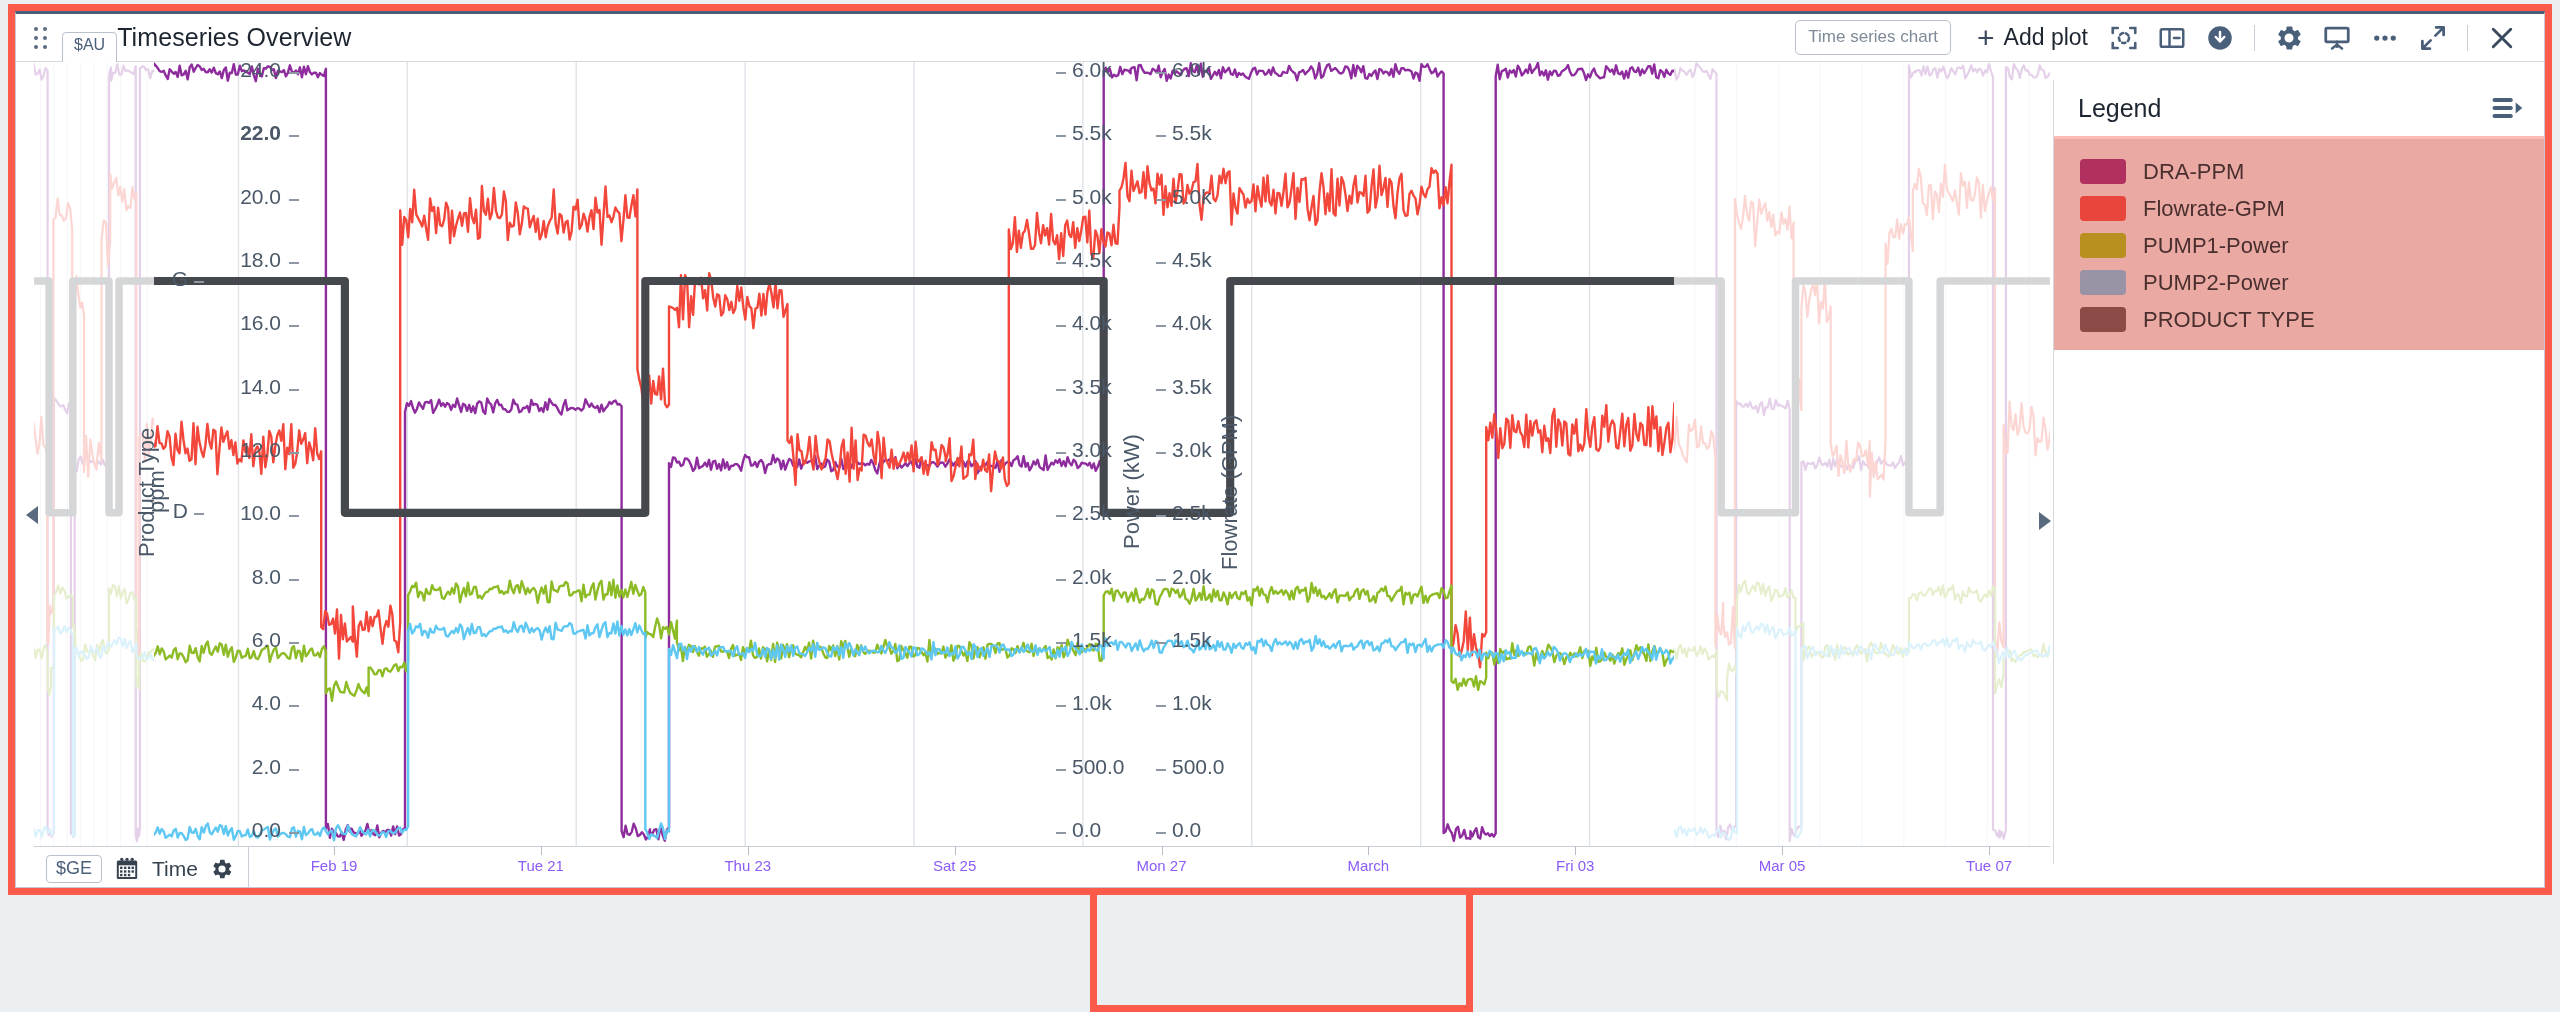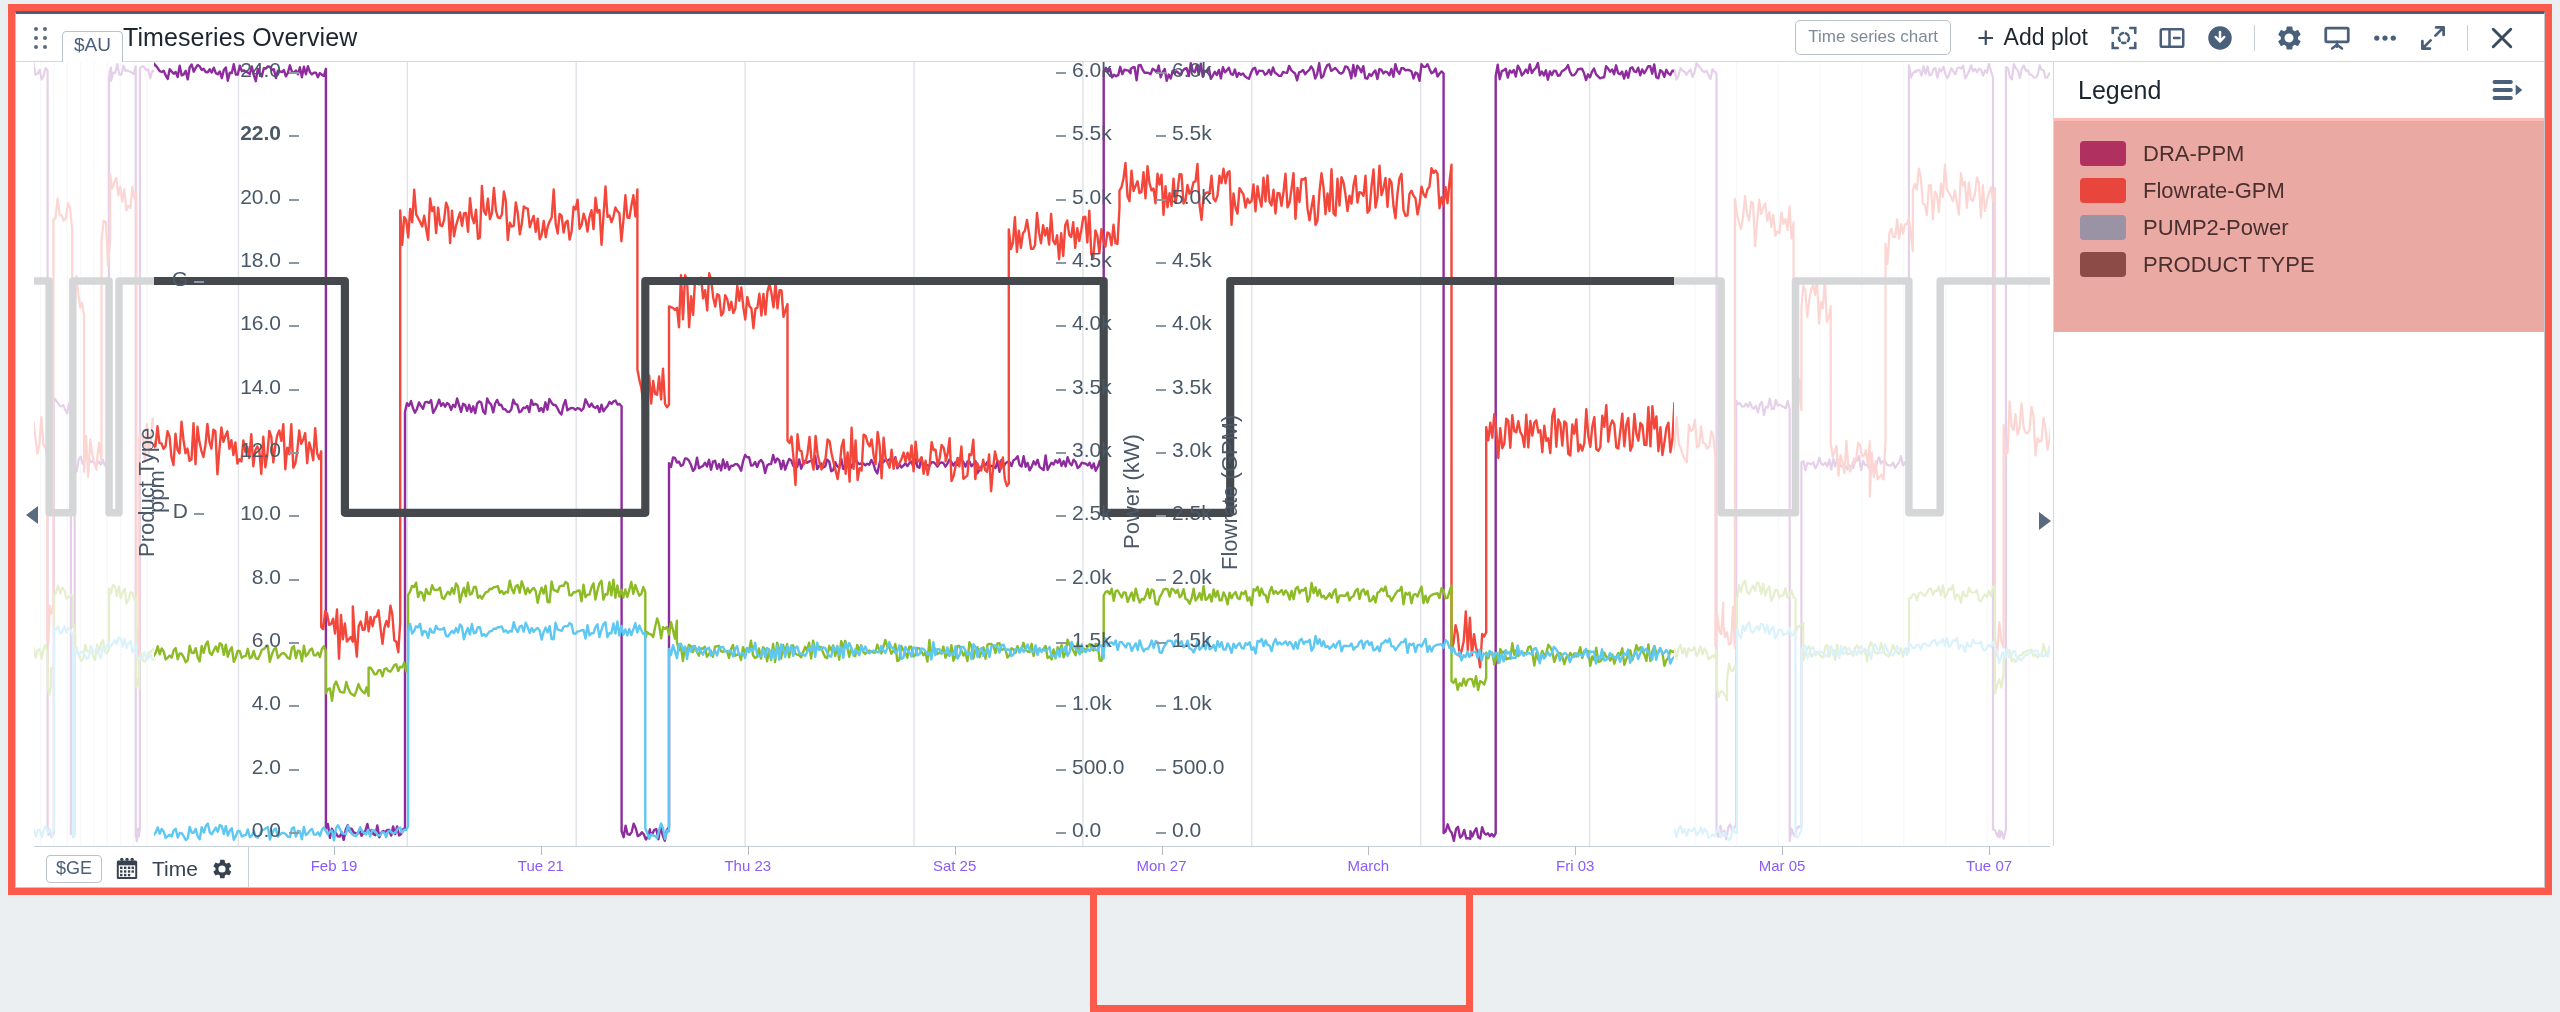--- a/index.html
+++ b/index.html
@@ -52,21 +52,21 @@
     grid-template-columns: repeat(2, 4px);
     grid-template-rows: repeat(3, 4px);
     gap: 5px 5px;
     cursor: move;
   }
   #drag-handle i { background: #5b6b7f; border-radius: 50%; display:block; width:4px; height:4px;}
   #au-badge {
     border: 1px solid #b9c1ca;
     border-radius: 4px;
     padding: 3px 11px 16px;
-    font-size: 19px;
+    font-size: 16px;
     color: #4a5f7a;
     background: #fff;
     cursor: pointer;
     line-height: 1.1;
     margin-top: 28px;
   }
   #window-title {
     font-size: 25px;
     color: #1d2630;
     letter-spacing: .1px;
@@ -180,21 +180,21 @@
     position: absolute; top: 10px;
     font-size: 15px; color: #8b5cf6;
     transform: translateX(-50%);
     white-space: nowrap;
   }
   .x-tick-mark { position:absolute; top:-1px; width:1px; height:9px; background:#b5bcc4; }
 
   
   #legend-panel {
     position: absolute;
-    left: 2037px; top: 0px;
+    left: 2037px; top: 18px;
     width: 492px; height: 784px;
     background: #fff;
     border-left: 1px solid #d4d9de;
   }
   #legend-header {
     height: 56px;
     display: flex; align-items: center; justify-content: space-between;
     padding: 0 20px 0 24px;
   }
   #legend-title { font-size: 25px; color: #1d2630; }
@@ -574,20 +574,24 @@
         <div id="legend-list">
             <div class="legend-item">
               <span class="legend-swatch" style="background: rgb(176, 48, 96);"></span>
               <span class="legend-label">DRA-PPM</span>
             </div>
             <div class="legend-item">
               <span class="legend-swatch" style="background: rgb(232, 69, 60);"></span>
               <span class="legend-label">Flowrate-GPM</span>
             </div>
             <div class="legend-item">
+              <span class="legend-swatch" style="background: rgb(184, 144, 31);"></span>
+              <span class="legend-label">PUMP1-Power</span>
+            </div>
+            <div class="legend-item">
               <span class="legend-swatch" style="background: rgb(154, 147, 166);"></span>
               <span class="legend-label">PUMP2-Power</span>
             </div>
             <div class="legend-item">
               <span class="legend-swatch" style="background: rgb(140, 75, 70);"></span>
               <span class="legend-label">PRODUCT TYPE</span>
             </div>
           </div>
       </div>
 

